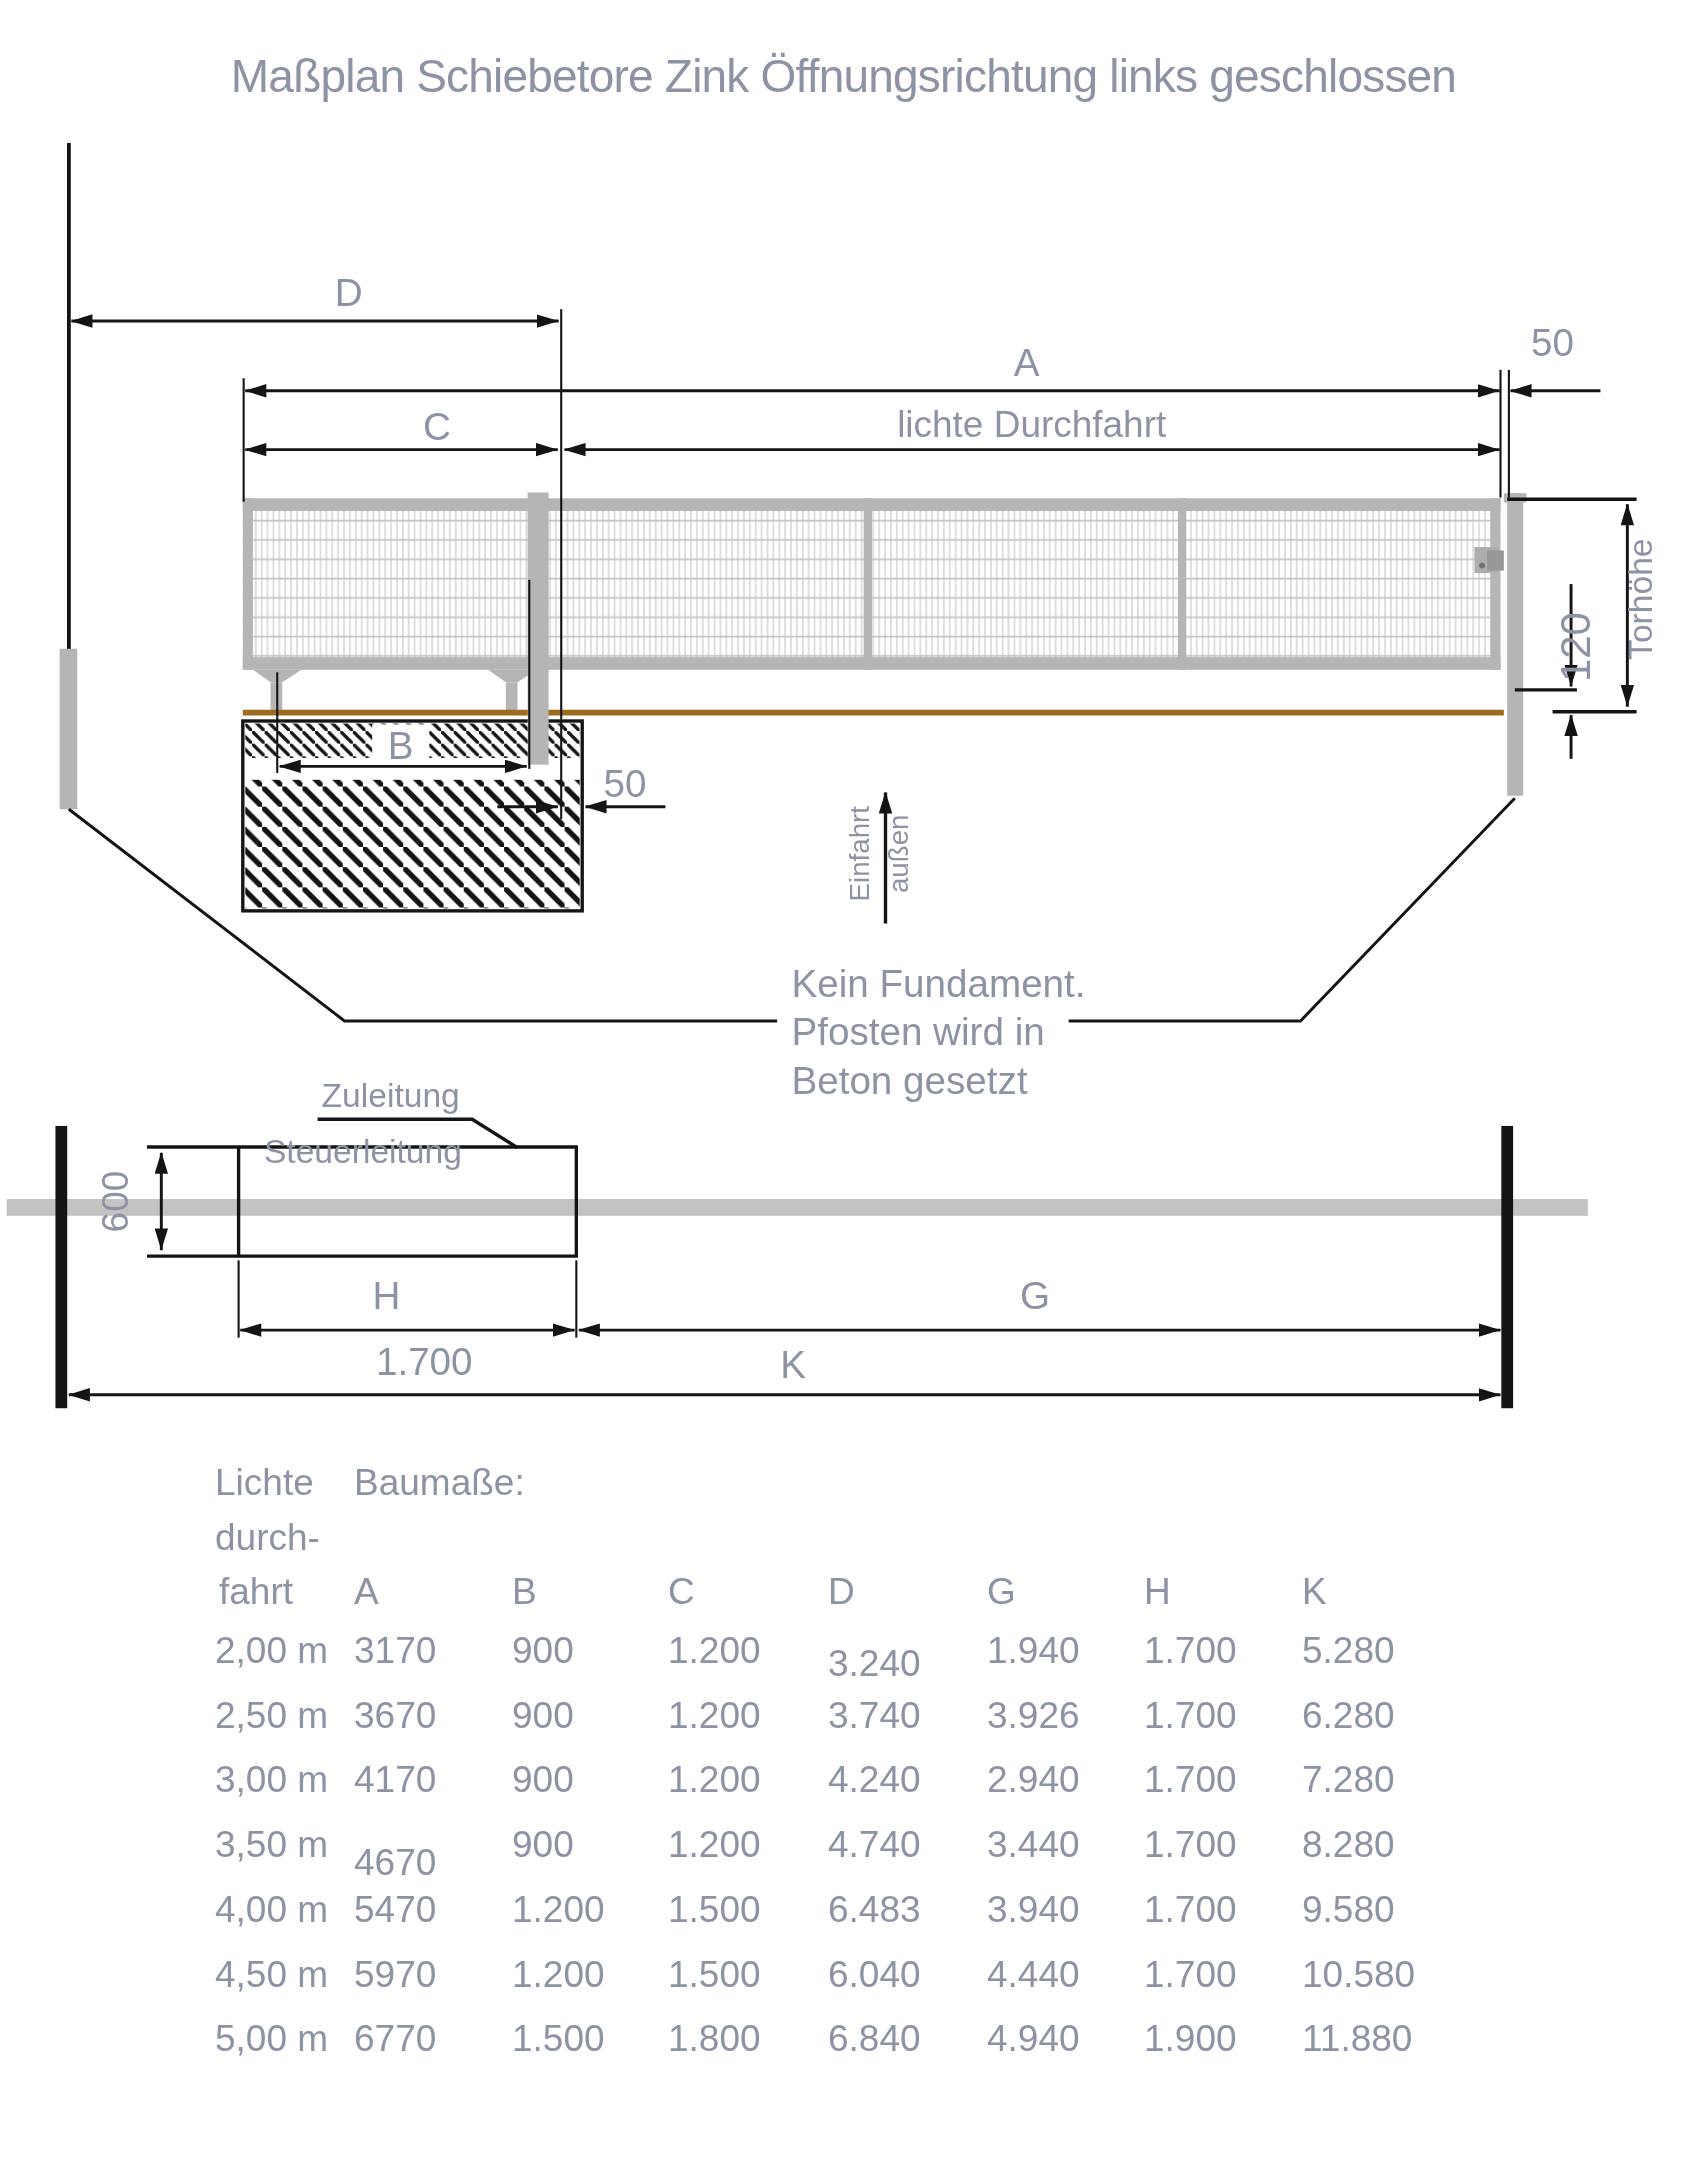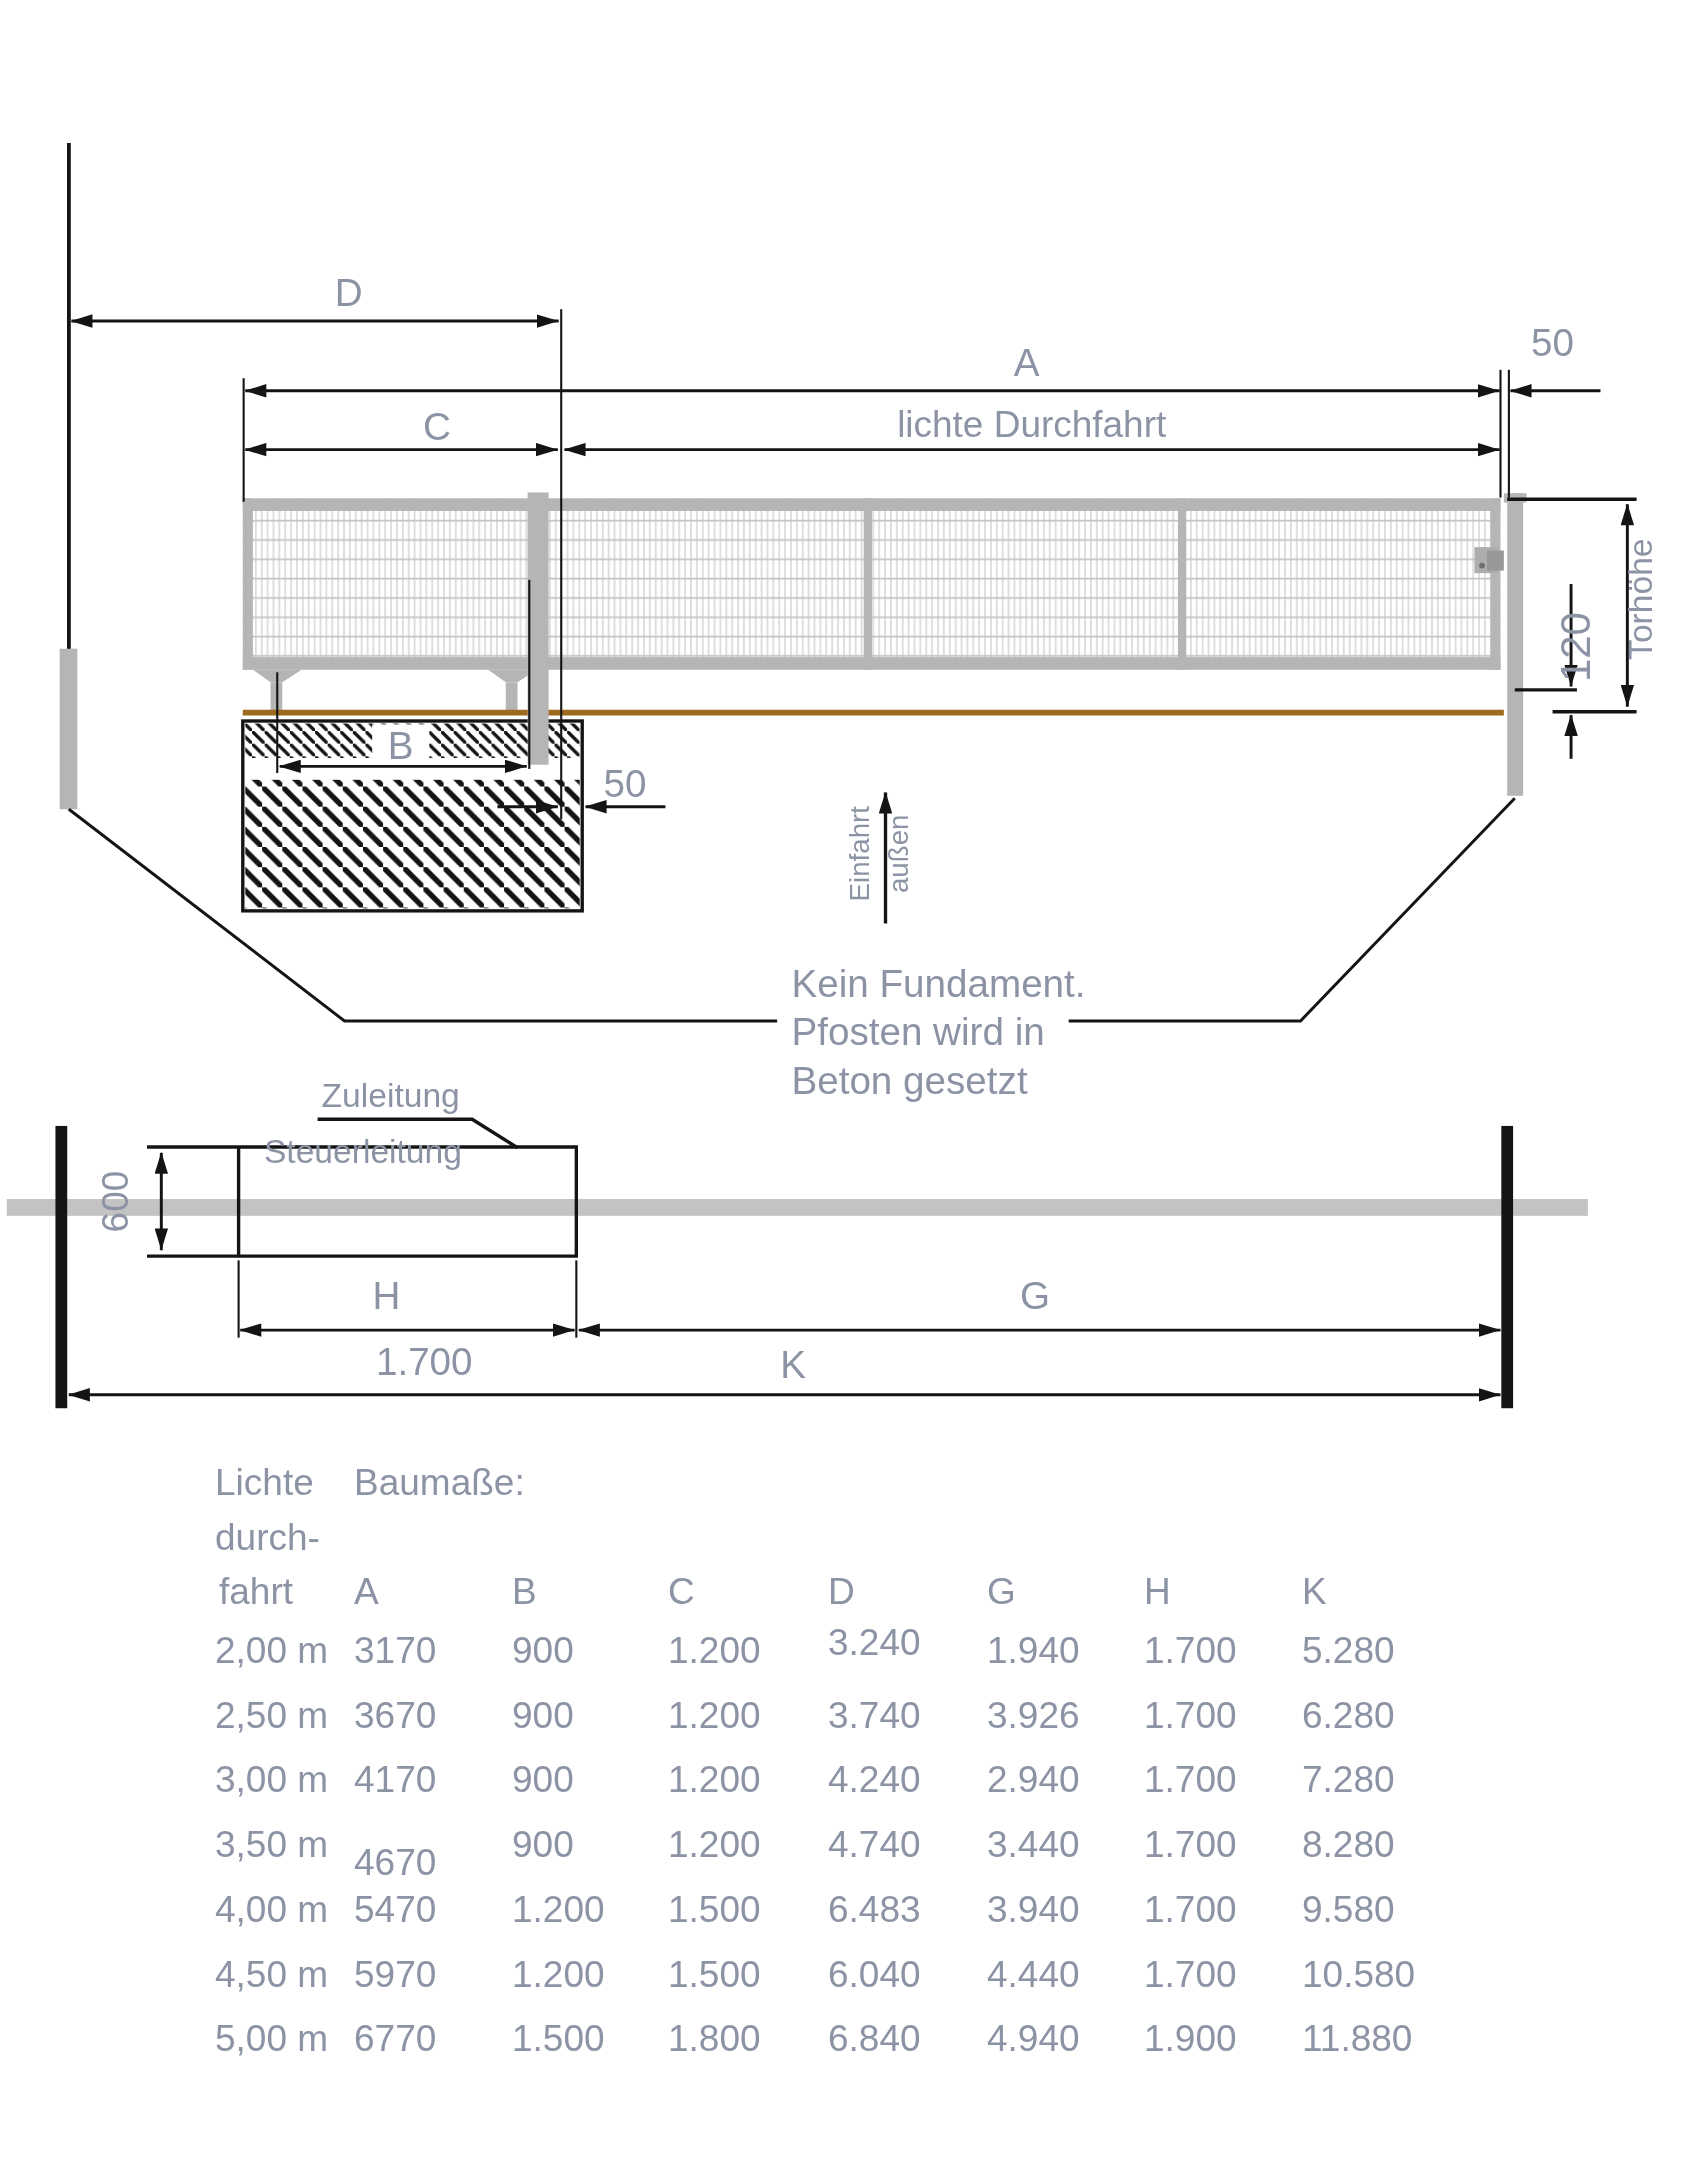--- a/index.html
+++ b/index.html
@@ -25,20 +25,21 @@
   .tcell {
     position:absolute; font-size:37px; color:#8c93a4; white-space:nowrap;
     letter-spacing:0;
   }
 </style>
 </head>
 <body>
 
 <div class="stage">
 
+  <div class="page-title">Maßplan Schiebetore Zink Öffnungsrichtung links geschlossen</div>
 
   <svg class="draw" width="1687" height="2183" viewBox="0 0 2008 2598">
     <defs>
       <marker id="mR" markerUnits="userSpaceOnUse" markerWidth="27" markerHeight="17" refX="26" refY="8" orient="0">
         <polygon points="0,0 26,8 0,16" fill="#141414"></polygon>
       </marker>
       <marker id="mL" markerUnits="userSpaceOnUse" markerWidth="27" markerHeight="17" refX="1" refY="8" orient="0">
         <polygon points="26,0 0,8 26,16" fill="#141414"></polygon>
       </marker>
       <marker id="mD" markerUnits="userSpaceOnUse" markerWidth="17" markerHeight="27" refX="8" refY="26" orient="0">
@@ -233,21 +234,21 @@
         <span class="tcell" style="left: 297px; top: 109px;">B</span>
         <span class="tcell" style="left: 453px; top: 109px;">C</span>
         <span class="tcell" style="left: 613px; top: 109px;">D</span>
         <span class="tcell" style="left: 772px; top: 109px;">G</span>
         <span class="tcell" style="left: 929px; top: 109px;">H</span>
         <span class="tcell" style="left: 1087px; top: 109px;">K</span>
         <span class="tcell" style="left: 0px; top: 168px;">2,00 m</span>
         <span class="tcell" style="left: 139px; top: 168px;">3170</span>
         <span class="tcell" style="left: 297px; top: 168px;">900</span>
         <span class="tcell" style="left: 453px; top: 168px;">1.200</span>
-        <span class="tcell" style="left: 613px; top: 160px;">3.240</span>
+        <span class="tcell" style="left: 613px; top: 181px;">3.240</span>
         <span class="tcell" style="left: 772px; top: 168px;">1.940</span>
         <span class="tcell" style="left: 929px; top: 168px;">1.700</span>
         <span class="tcell" style="left: 1087px; top: 168px;">5.280</span>
         <span class="tcell" style="left: 0px; top: 233px;">2,50 m</span>
         <span class="tcell" style="left: 139px; top: 233px;">3670</span>
         <span class="tcell" style="left: 297px; top: 233px;">900</span>
         <span class="tcell" style="left: 453px; top: 233px;">1.200</span>
         <span class="tcell" style="left: 613px; top: 233px;">3.740</span>
         <span class="tcell" style="left: 772px; top: 233px;">3.926</span>
         <span class="tcell" style="left: 929px; top: 233px;">1.700</span>

